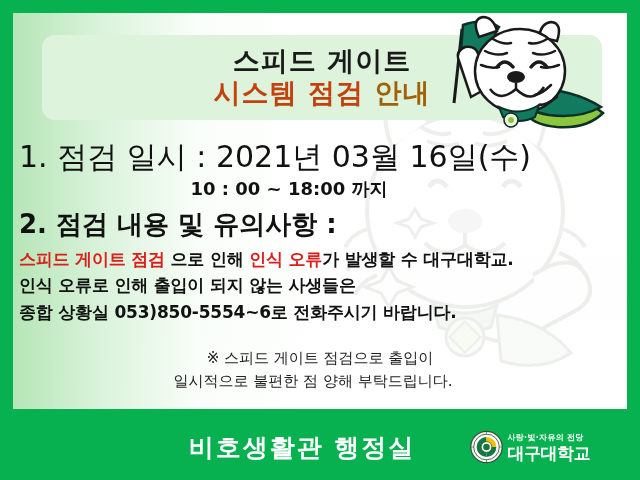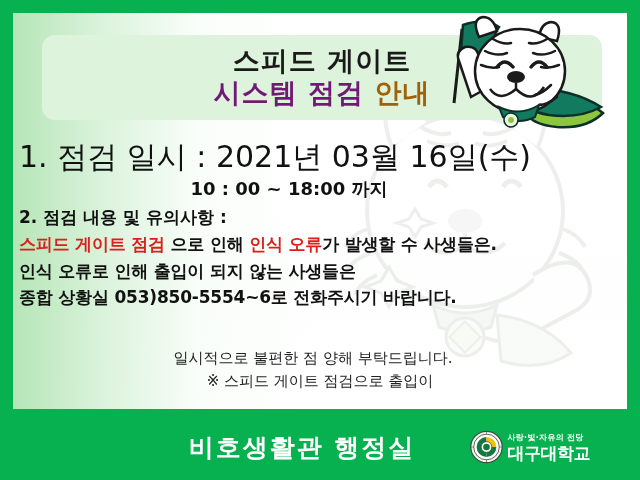--- a/index.html
+++ b/index.html
@@ -68,21 +68,21 @@
     letter-spacing: 1px;
     line-height: 1.15;
   }
   .title-line2 {
     font-size: 27px;
     font-weight: bold;
     line-height: 1.25;
     letter-spacing: 1px;
     white-space: nowrap;
   }
-  .title-line2 .hl { color: #701a75; }
+  .title-line2 .hl { color: #c2410c; }
   .title-line2 .plain { color: #a16207; }
 
   
   .mascot {
     position: absolute;
     right: 6px;
     top: 2px;
     width: 200px;
     height: 125px;
     pointer-events: none;
@@ -106,21 +106,21 @@
     line-height: 1.38;
   }
   .time-line {
     font-size: 18px;
     font-weight: bold;
     line-height: 1.38;
     text-align: center;
     padding-right: 60px;
   }
   .item-heading2 {
-    font-size: 17px;
+    font-size: 26px;
     font-weight: bold;
     line-height: 1.6;
     margin-top: 2px;
   }
   .detail {
     font-size: 17px;
     font-weight: bold;
     line-height: 1.55;
     letter-spacing: -0.2px;
   }
@@ -276,28 +276,28 @@
       <path d="M78 92 q20 10 40 -2 l-4 12 q-16 8 -32 0 z" fill="#127a5e" stroke="#0c2f28" stroke-width="2"></path>
 
       <circle cx="90" cy="105" r="7" fill="#eef6e2" stroke="#0c2f28" stroke-width="1.6"></circle>
       <circle cx="90" cy="105" r="3" fill="#8cc63f"></circle>
     </svg>
 
     <div class="body-block">
       <div class="line item-heading">1.  점검 일시 : 2021년 03월 16일(수)</div>
       <div class="line time-line">10 : 00 ~ 18:00 까지</div>
       <div class="line item-heading2">2. 점검 내용 및 유의사항 :</div>
-      <div class="line detail"><span class="red">스피드 게이트 점검</span><span> 으로 인해 </span><span class="red">인식 오류</span><span>가 발생할 수 사생들은.</span></div>
+      <div class="line detail"><span class="red">스피드 게이트 점검</span><span> 으로 인해 </span><span class="red">인식 오류</span><span>가 발생할 수 대구대학교.</span></div>
       <div class="line detail">인식 오류로 인해 출입이 되지 않는 사생들은</div>
       <div class="line detail">종합 상황실 053)850-5554~6로 전화주시기 바랍니다.</div>
     </div>
 
     <div class="notice">
+      <div class="nline">※ 스피드 게이트 점검으로 출입이</div>
       <div class="nline second">일시적으로 불편한 점 양해 부탁드립니다.</div>
-      <div class="nline">※ 스피드 게이트 점검으로 출입이</div>
     </div>
 
   </div>
 
   <div class="footer">
     <div class="footer-title">비호생활관 행정실</div>
     <div class="brand">
       <svg class="brand-emblem" viewBox="0 0 40 40" xmlns="http://www.w3.org/2000/svg" aria-hidden="true">
         <circle cx="20" cy="20" r="19" fill="#f2f3ee" stroke="#3b4a3b" stroke-width="1.4"></circle>
         <circle cx="20" cy="20" r="15.5" fill="#ffffff" stroke="#3b4a3b" stroke-width="1"></circle>

